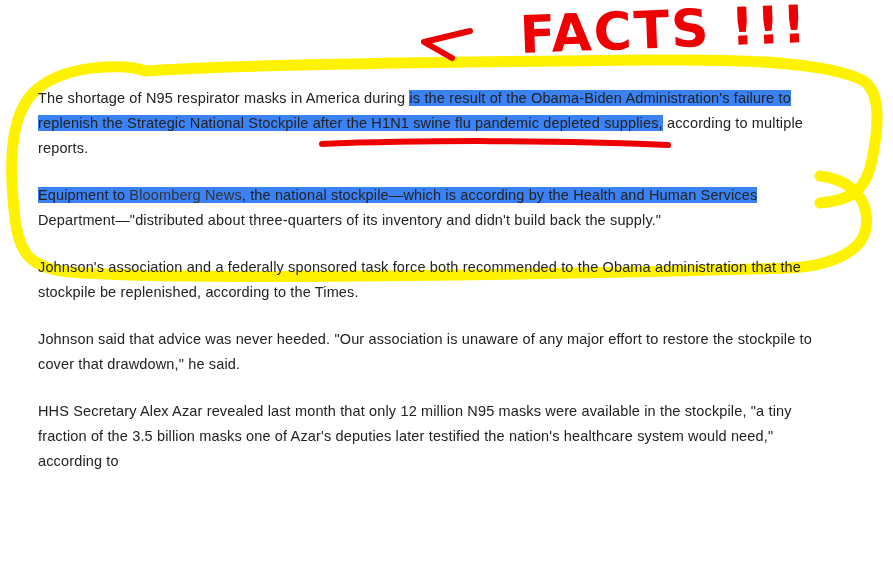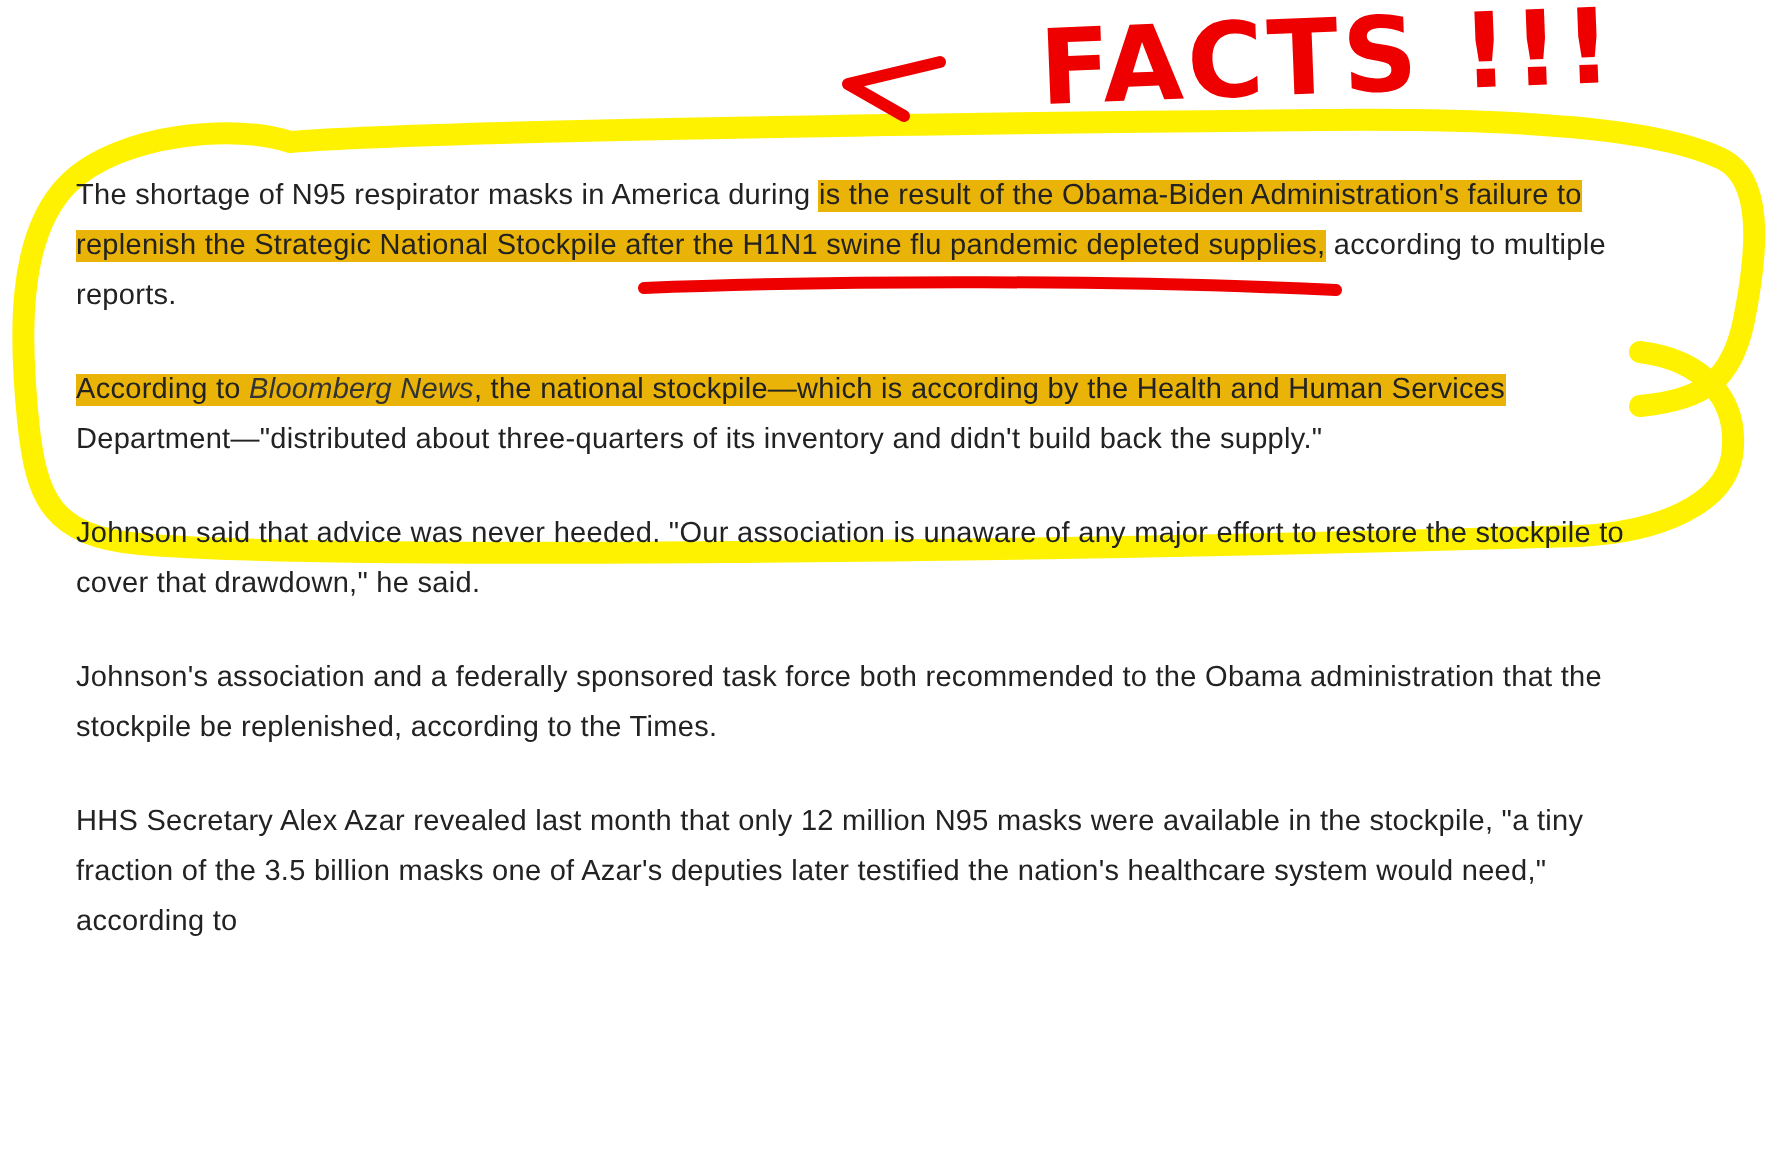--- a/index.html
+++ b/index.html
@@ -26,27 +26,26 @@
   }
   .para {
     margin: 0 0 22px 0;
     font-size: 14.5px;
     line-height: 25px;
     color: #222222;
     letter-spacing: 0.01em;
   }
   .para:last-child { margin-bottom: 0; }
   .em {
-    font-style: italic;
     color: #333333;
   }
 
   
   .hl {
-    background: #eab308;
+    background: #3b82f6;
     margin-top: 24px;
   }
 
   
   .marker-svg {
     position: absolute;
     left: 0;
     top: 0;
     width: 893px;
     height: 579px;
@@ -89,27 +88,27 @@
       <path d="M145 71 C 120 62, 60 66, 34 92 C 8 118, 10 170, 14 210 C 18 250, 26 268, 70 272 C 160 280, 520 276, 790 268 C 830 266, 862 252, 866 228 C 870 200, 852 180, 820 176"></path>
       <path d="M145 71 C 210 66, 430 62, 660 60 C 760 59, 830 64, 862 80 C 880 90, 880 120, 872 160 C 866 190, 852 200, 820 203"></path>
     </g>
   </svg>
 
   <div id="article">
     <p class="para">
       <span class="hl" style="background:transparent"></span><span>The shortage of N95 respirator masks in America during </span><span class="hl">is the result of the Obama-Biden Administration's failure to replenish the Strategic National Stockpile after the H1N1 swine flu pandemic depleted supplies,</span><span> according to multiple reports.</span>
     </p>
     <p class="para">
-      <span class="hl">According to </span><span class="hl em">Bloomberg News</span><span class="hl">, the national stockpile—which is according by the Health and Human Services</span><span> Department—"distributed about three-quarters of its inventory and didn't build back the supply."</span>
+      <span class="hl">Equipment to </span><span class="hl em">Bloomberg News</span><span class="hl">, the national stockpile—which is according by the Health and Human Services</span><span> Department—"distributed about three-quarters of its inventory and didn't build back the supply."</span>
+    </p>
+    <p class="para">
+      <span>Johnson's association and a federally sponsored task force both recommended to the Obama administration that the stockpile be replenished, according to the Times.</span>
     </p>
     <p class="para">
       <span>Johnson said that advice was never heeded. "Our association is unaware of any major effort to restore the stockpile to cover that drawdown," he said.</span>
-    </p>
-    <p class="para">
-      <span>Johnson's association and a federally sponsored task force both recommended to the Obama administration that the stockpile be replenished, according to the Times.</span>
     </p>
     <p class="para">
       <span>HHS Secretary Alex Azar revealed last month that only 12 million N95 masks were available in the stockpile, "a tiny fraction of the 3.5 billion masks one of Azar's deputies later testified the nation's healthcare system would need," according to </span>
     </p>
   </div>
 
   <svg class="red-svg" viewBox="0 0 893 579" xmlns="http://www.w3.org/2000/svg">
     <g fill="none" stroke="#ee0000" stroke-width="5" stroke-linecap="round" stroke-linejoin="round">
 
       <path d="M322 144 C 420 140, 560 140, 668 145" stroke-width="6"></path>

